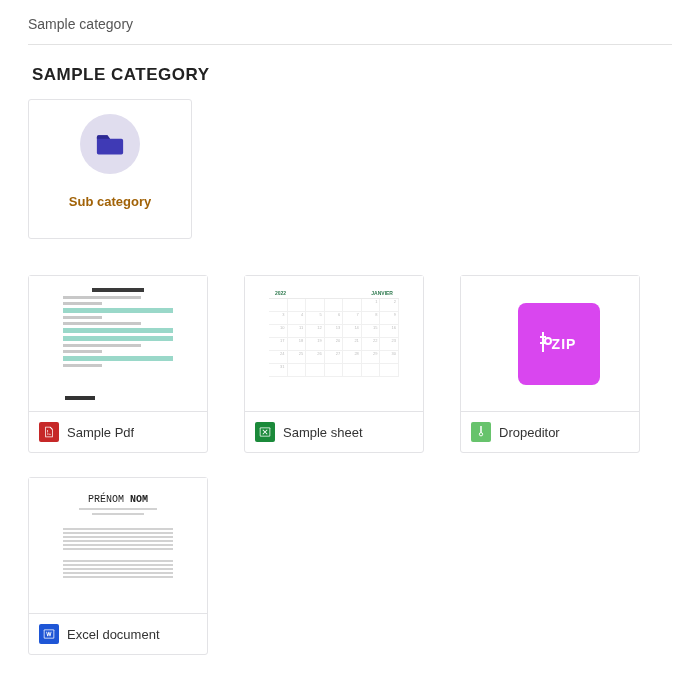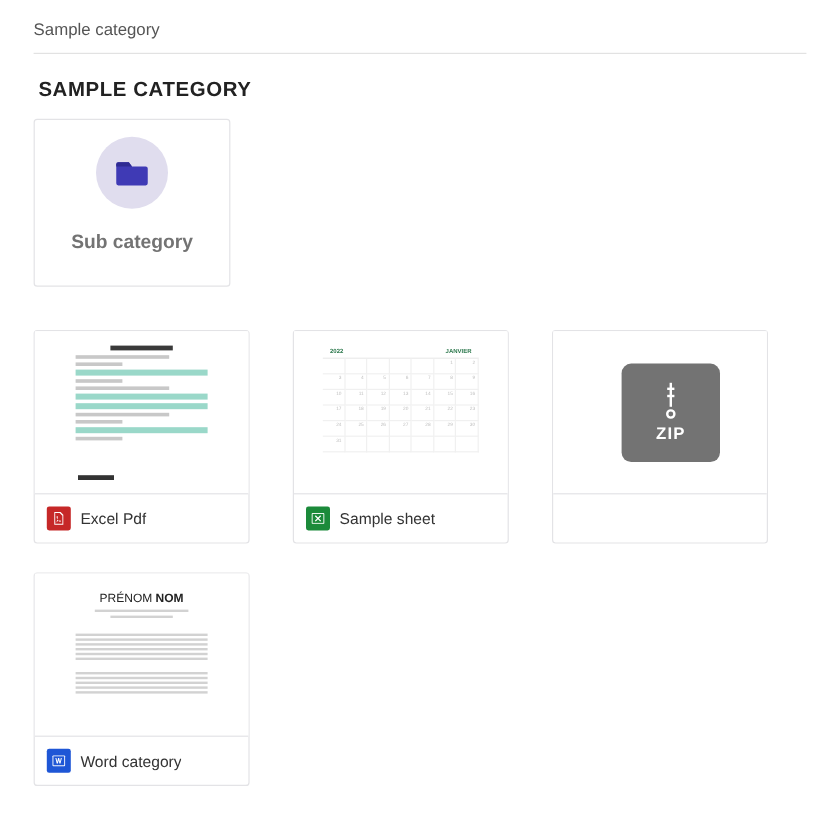--- a/index.html
+++ b/index.html
@@ -46,23 +46,23 @@
     width: 60px;
     height: 60px;
     border-radius: 50%;
     background: #e0ddee;
     display: flex;
     align-items: center;
     justify-content: center;
   }
   .cat-label {
     margin-top: 20px;
-    font-size: 16px;
+    font-size: 13px;
     font-weight: 700;
-    color: #737373;
+    color: #a16207;
     white-space: nowrap;
     overflow: hidden;
     text-overflow: ellipsis;
     max-width: 140px;
   }
   
   .file-grid {
     display: flex;
     flex-wrap: wrap;
     gap: 24px 36px;
@@ -179,23 +179,23 @@
     font-size:4px;
     color:#c0c0c0;
     text-align:right;
     padding-right:2px;
   }
 
   .zip-badge {
     width: 82px;
     height: 82px;
     border-radius: 8px;
-    background:#737373;
+    background:#d946ef;
     display:flex;
-    flex-direction:column;
+    flex-direction:row;
     align-items:center;
     justify-content:center;
     color:#fff;
     margin-left:18px;
   }
   .zip-badge .zline {
     width:2px; height:20px; background:#fff; position:relative; margin-bottom:4px;
   }
   .zip-badge .zline::before,
   .zip-badge .zline::after{
@@ -211,21 +211,21 @@
   }
 
   .doc-word {
     width: 130px;
     height: 120px;
     background:#fff;
     text-align:center;
     position:relative;
   }
   .doc-word .wtitle {
-    font-family: Liberation Sans, sans-serif;
+    font-family: Liberation Mono, monospace;
     font-size:10px;
     font-weight:bold;
     color:#222;
     padding-top:8px;
   }
   .doc-word .wtitle .thin { font-weight:400; }
   .doc-word .wline {
     height:2px;
     background:#d2d2d2;
     margin:3px auto;
@@ -292,21 +292,21 @@
       </div>
     </div>
     <div class="file-footer">
       <span class="ficon ic-pdf">
         <svg width="12" height="12" viewBox="0 0 16 16">
             <path fill="#fff" d="M3 1h7l3 3v11H3z"></path>
             <path fill="#c62828" d="M4 2h5l3 3v9H4z"></path>
             <path fill="#fff" d="M5.5 11.5c1-1.8 1.6-4.4 1.2-5.6-.3-.9-1.2-.6-1.1.5.1 1.3.9 3.3 1.9 4.3 1.1 1.1 2.7 1.2 2.9.4.1-.6-.8-.9-2.1-.6-1.4.3-2.9 1-3.6 1.7-.6.6-.1 1.3.8-.7z"></path>
           </svg>
       </span>
-      <span class="fname">Excel Pdf</span>
+      <span class="fname">Sample Pdf</span>
     </div>
   </div>
 
   <div class="file-card">
     <div class="file-preview">
       <div class="calendar-sheet">
         <div class="chead">
             <span>2022</span>
             <span>JANVIER</span>
           </div>
@@ -369,20 +369,29 @@
   </div>
 
   <div class="file-card">
     <div class="file-preview">
       <div class="zip-badge">
         <div class="zline"></div>
         <div class="zpull"></div>
         <div class="ztxt">ZIP</div>
       </div>
     </div>
+    <div class="file-footer">
+      <span class="ficon ic-zip">
+        <svg width="10" height="12" viewBox="0 0 12 16">
+            <rect x="5" y="0" width="2" height="9" fill="#fff"></rect>
+            <circle cx="6" cy="11" r="2.2" fill="none" stroke="#fff" stroke-width="1.3"></circle>
+          </svg>
+      </span>
+      <span class="fname">Dropeditor</span>
+    </div>
   </div>
 
   <div class="file-card">
     <div class="file-preview">
       <div class="doc-word">
         <div class="wtitle"><span class="thin">PRÉNOM </span>N<span>OM</span></div>
         <div class="wline s60"></div>
         <div class="wline s40"></div>
         <div style="height:8px"></div>
         <div class="wblock"></div>
@@ -400,18 +409,18 @@
       </div>
     </div>
     <div class="file-footer">
       <span class="ficon ic-word">
         <svg width="12" height="12" viewBox="0 0 16 16">
             <rect x="1" y="2" width="14" height="12" rx="1" fill="#fff"></rect>
             <rect x="2" y="3" width="12" height="10" fill="#1e56d6"></rect>
             <path fill="#fff" d="M4.2 5h1.2l.9 4 .9-4h1.2l.9 4 .9-4h1.2l-1.5 6H8.7l-.9-3.7L7 11H5.7z"></path>
           </svg>
       </span>
-      <span class="fname">Word category</span>
+      <span class="fname">Excel document</span>
     </div>
   </div>
 
 
 </div>
 
 </body></html>

